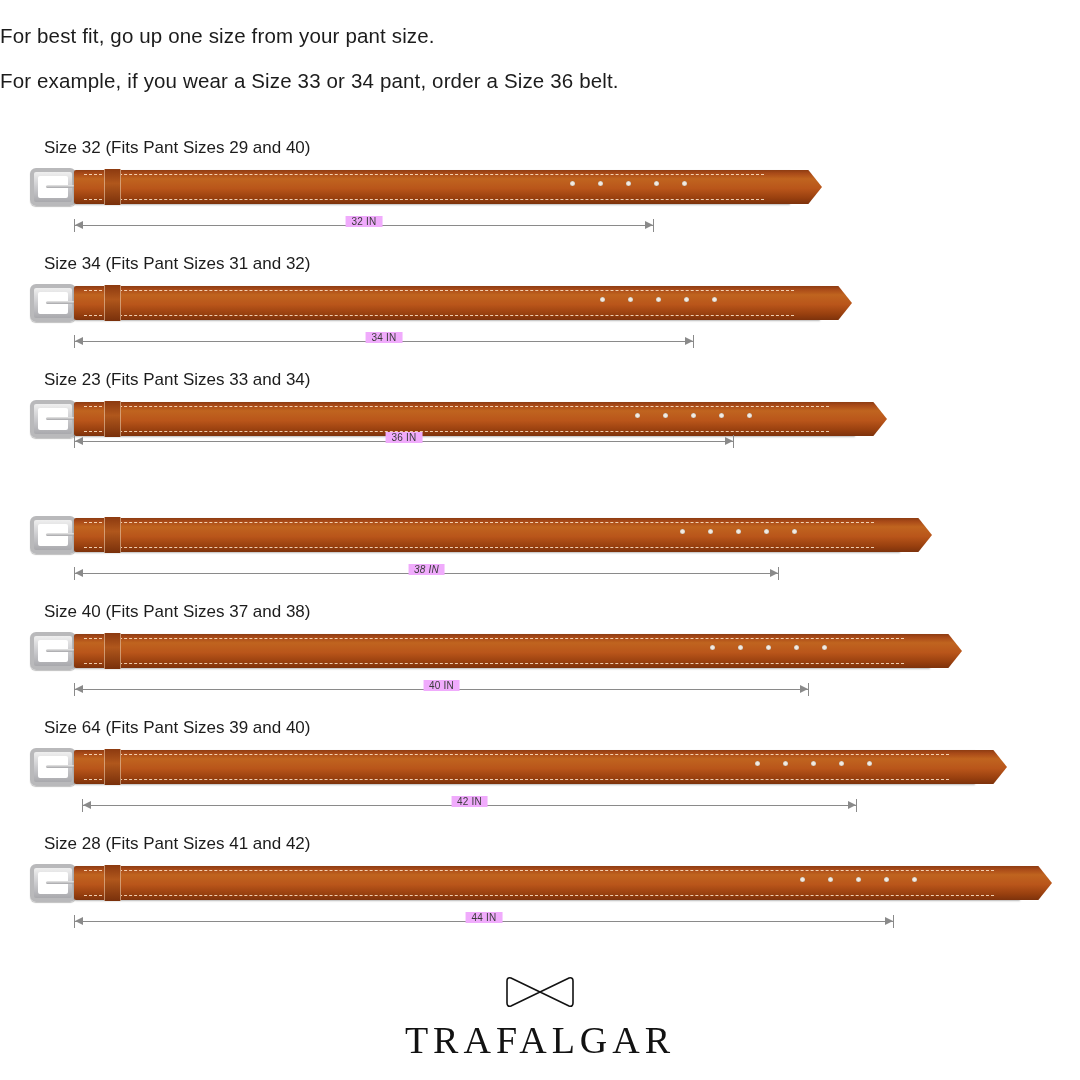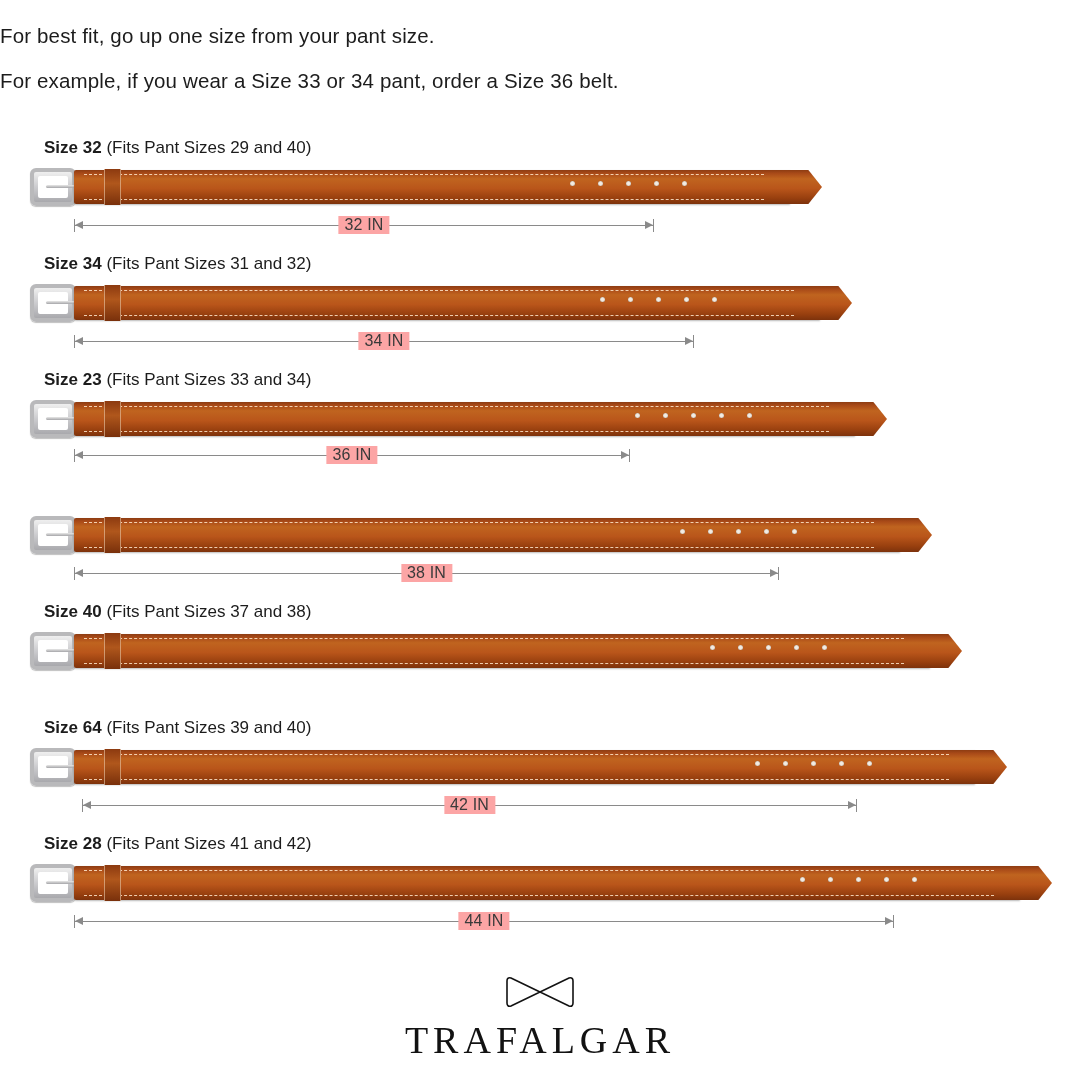--- a/index.html
+++ b/index.html
@@ -50,21 +50,21 @@
   }
   .row-label {
     position: absolute;
     left: 44px;
     top: 0;
     font-size: 17px;
     color: #1c1c1c;
     white-space: nowrap;
   }
   .row-label .sz {
-    font-weight: bold;
+    font-weight: normal;
   }
 
   
   .belt-wrap {
     position: absolute;
     left: 30px;
     top: 26px;
     height: 46px;
   }
 
@@ -203,23 +203,23 @@
     border-top: 4px solid transparent;
     border-bottom: 4px solid transparent;
   }
   .dim .arrow.l { left: 1px; border-right: 8px solid #8a8a8a; }
   .dim .arrow.r { right: 1px; border-left: 8px solid #8a8a8a; }
   .dim .dim-label {
     position: absolute;
     top: 0;
     left: 50%;
     transform: translateX(-50%);
-    background: #fca5a5;
+    background: #f0abfc;
     padding: 0 6px;
-    font-size: 16px;
+    font-size: 10px;
     color: #3a3a3a;
     letter-spacing: .2px;
     white-space: nowrap;
   }
 
   
   .footer {
     position: absolute;
     left: 0;
     bottom: 18px;
@@ -334,21 +334,21 @@
             <i></i>
           </div>
           <div class="holes" style="left: 605px;">
             <span class="hole" style="left: 0px;"></span>
             <span class="hole" style="left: 28px;"></span>
             <span class="hole" style="left: 56px;"></span>
             <span class="hole" style="left: 84px;"></span>
             <span class="hole" style="left: 112px;"></span>
           </div>
         </div>
-        <div class="dim" style="width: 556px; top: 76px;">
+        <div class="dim" style="width: 660px; top: 62px;">
           <div class="line"></div>
           <div class="cap l"></div>
           <div class="cap r"></div>
           <div class="arrow l"></div>
           <div class="arrow r"></div>
           <div class="dim-label">36 IN</div>
         </div>
       </div>
       <div class="belt-row">
         <div class="belt-wrap" style="width: 900px;">
@@ -367,21 +367,21 @@
             <i></i>
           </div>
           <div class="holes" style="left: 650px;">
             <span class="hole" style="left: 0px;"></span>
             <span class="hole" style="left: 28px;"></span>
             <span class="hole" style="left: 56px;"></span>
             <span class="hole" style="left: 84px;"></span>
             <span class="hole" style="left: 112px;"></span>
           </div>
         </div>
-        <div class="dim" style="width: 705px; top: 78px;">
+        <div class="dim" style="width: 705px; top: 78px; font-style: italic;">
           <div class="line"></div>
           <div class="cap l"></div>
           <div class="cap r"></div>
           <div class="arrow l"></div>
           <div class="arrow r"></div>
           <div class="dim-label">38 IN</div>
         </div>
       </div>
       <div class="belt-row">
         <div class="row-label"><span class="sz">Size 40</span> <span>(Fits Pant Sizes 37 and 38)</span></div>
@@ -400,20 +400,28 @@
           <div class="tip" style="left: 898px;">
             <i></i>
           </div>
           <div class="holes" style="left: 680px;">
             <span class="hole" style="left: 0px;"></span>
             <span class="hole" style="left: 28px;"></span>
             <span class="hole" style="left: 56px;"></span>
             <span class="hole" style="left: 84px;"></span>
             <span class="hole" style="left: 112px;"></span>
           </div>
+        </div>
+        <div class="dim" style="width: 735px; top: 78px;">
+          <div class="line"></div>
+          <div class="cap l"></div>
+          <div class="cap r"></div>
+          <div class="arrow l"></div>
+          <div class="arrow r"></div>
+          <div class="dim-label">40 IN</div>
         </div>
       </div>
       <div class="belt-row">
         <div class="row-label"><span class="sz">Size 64</span> <span>(Fits Pant Sizes 39 and 40)</span></div>
         <div class="belt-wrap" style="width: 975px;">
           <div class="buckle">
             <div class="frame">
               <div class="frame-inner"></div>
             </div>
             <div class="prong"></div>

